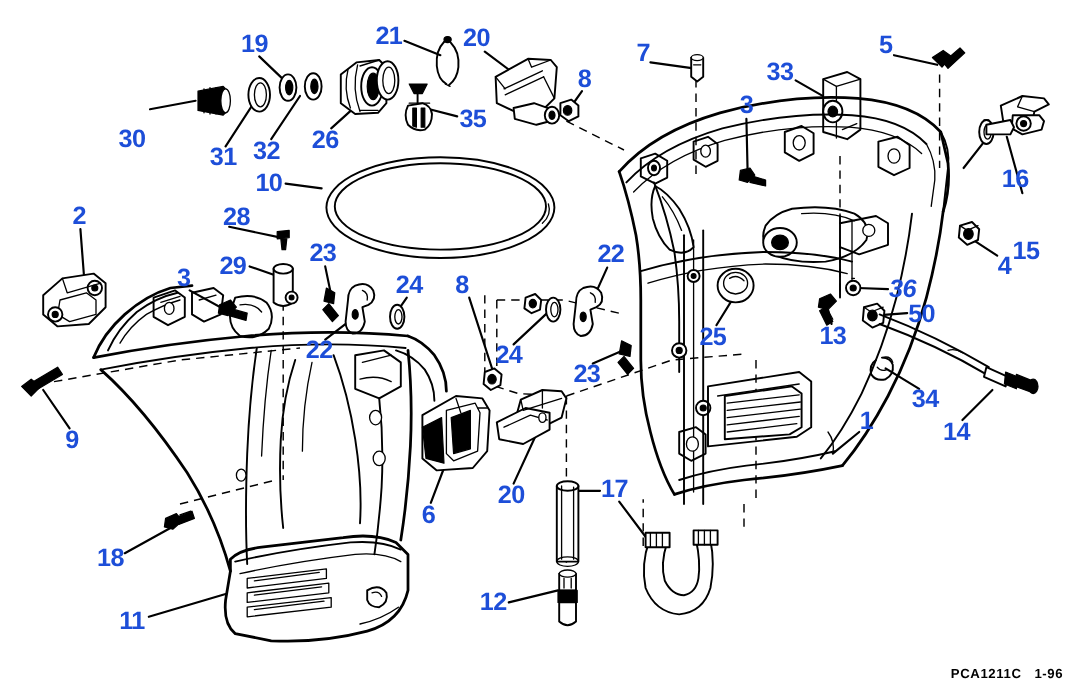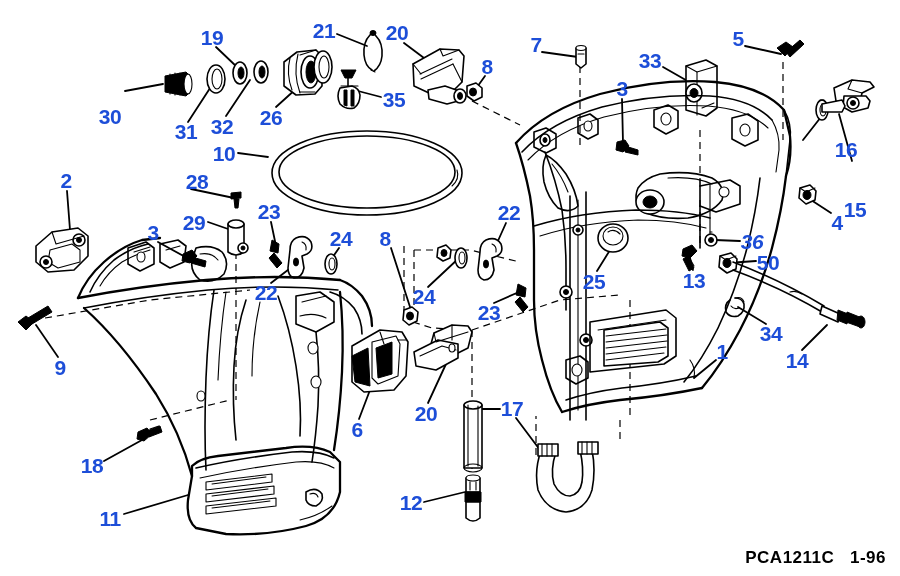--- a/index.html
+++ b/index.html
@@ -16,21 +16,21 @@
     line-height:1;
     white-space:nowrap;
     transform:translate(-50%,-50%);
     letter-spacing:-0.5px;
   }
   #footer{
     position:absolute;
     right:14px;
     bottom:8px;
     font-family:"Liberation Sans",sans-serif;
-    font-size:17px;
+    font-size:11px;
     font-weight:bold;
     color:#000;
     letter-spacing:0.5px;
     white-space:pre;
   }
 </style>
 </head>
 <body>
 
 <div id="sheet">

